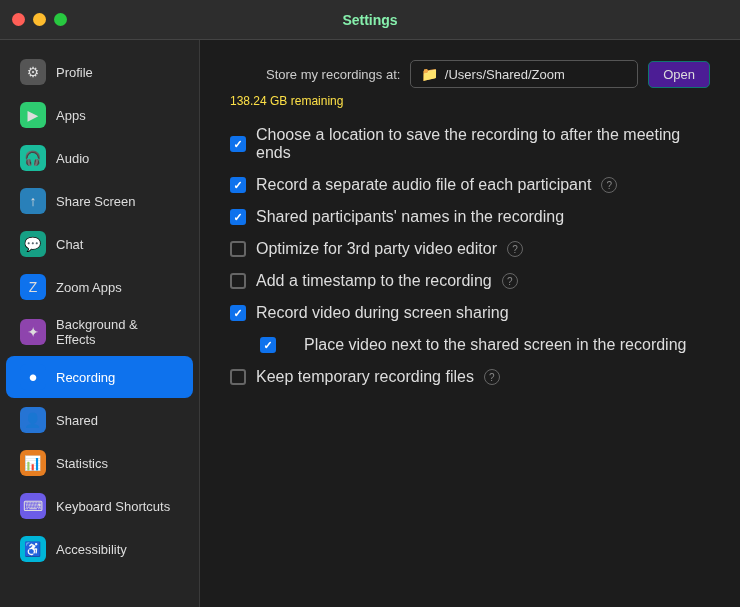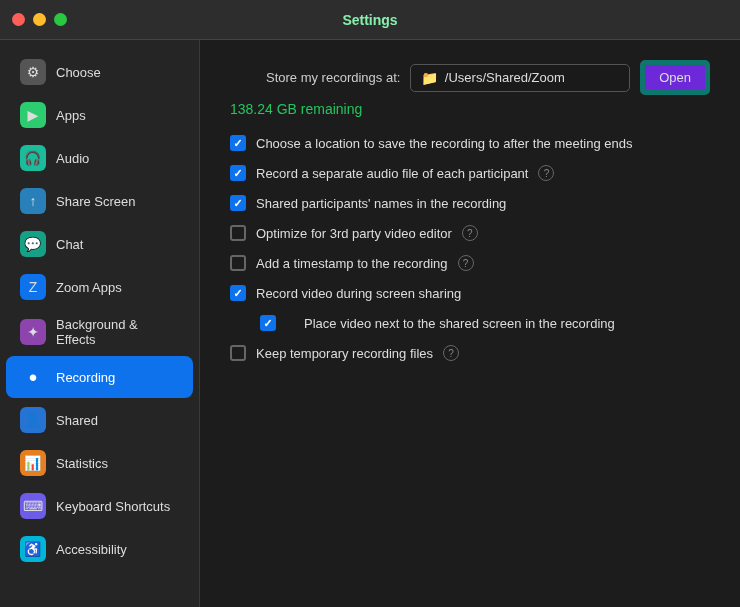--- a/index.html
+++ b/index.html
@@ -134,32 +134,32 @@
       color: #ddd;
       gap: 6px;
     }
 
     .folder-icon-small {
       color: #3b8eea;
       font-size: 14px;
     }
 
     .open-btn {
-      background: #6d28d9;
-      border: 5px solid #0f766e;
+      background: #4c1d95;
+      border: 1px solid #0f766e;
       border-radius: 5px;
       color: #ddd;
       padding: 5px 14px;
       font-size: 13px;
       cursor: pointer;
     }
 
     .storage-remaining {
-      font-size: 14px;
-      color: #22c55e;
+      font-size: 12px;
+      color: #fde047;
       margin-bottom: 18px;
     }
 
     .option-row {
       display: flex;
       align-items: center;
       gap: 10px;
       margin-bottom: 14px;
     }
 
@@ -186,21 +186,21 @@
     }
 
     .checkbox.checked::after {
       content: '✓';
       color: white;
       font-size: 11px;
       font-weight: bold;
     }
 
     .option-text {
-      font-size: 13px;
+      font-size: 16px;
       color: #ddd;
     }
 
     .help-icon {
       width: 16px;
       height: 16px;
       border: 1px solid #666;
       border-radius: 50%;
       display: flex;
       align-items: center;
@@ -225,21 +225,21 @@
     <div class="traffic-light tl-max"></div>
   </div>
   <span class="title-text">Settings</span>
 </div>
 
 <div class="main-container">
 
   <div class="sidebar" id="sidebar-container">
       <div class="sidebar-item">
         <div class="sidebar-icon icon-gray">⚙</div>
-        <span>Choose</span>
+        <span>Profile</span>
       </div>
       <div class="sidebar-item">
         <div class="sidebar-icon icon-green">▶</div>
         <span>Apps</span>
       </div>
       <div class="sidebar-item">
         <div class="sidebar-icon icon-teal">🎧</div>
         <span>Audio</span>
       </div>
       <div class="sidebar-item">

